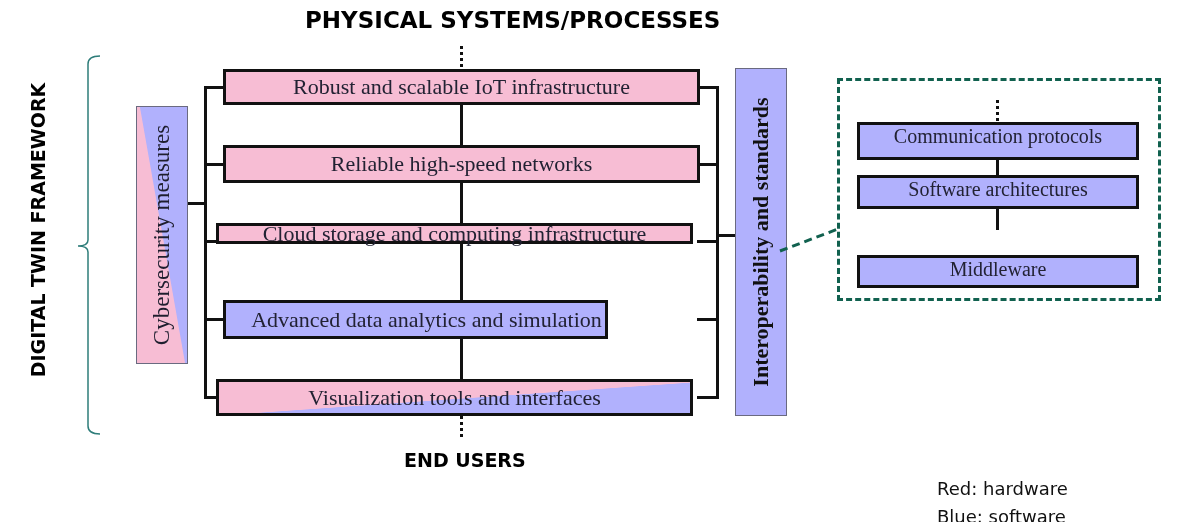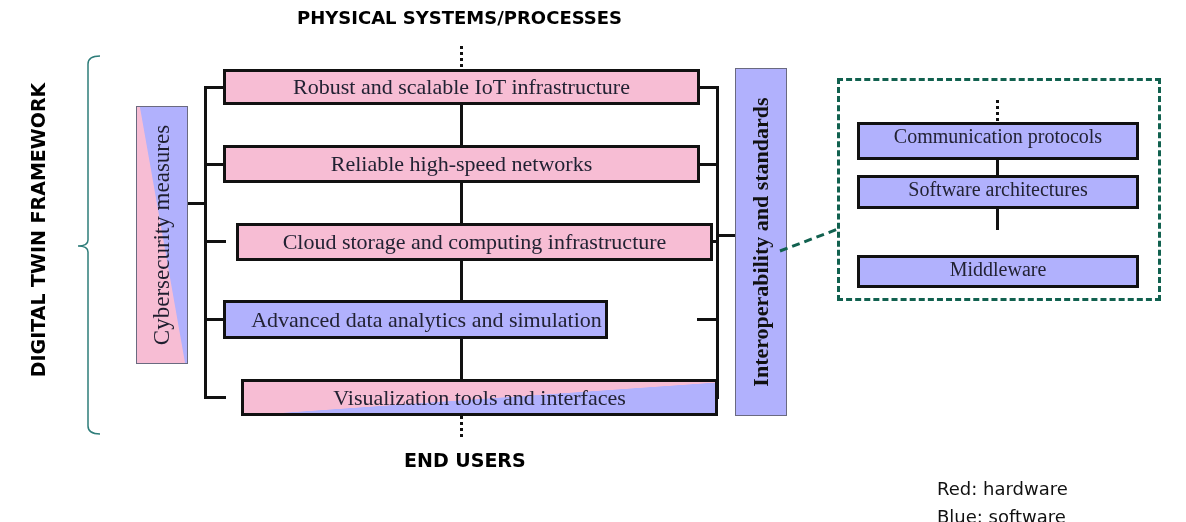--- a/index.html
+++ b/index.html
@@ -26,21 +26,21 @@
   .dots i { display:block; width:3px; height:3px; background:#111; margin-bottom:3px; }
   .sm-box {
     position:absolute; box-sizing:border-box; border:3px solid #111; background:#b1b1fd;
     display:flex; justify-content:center;
     font-family:"Liberation Serif", serif; font-size:20px; color:#222233; white-space:nowrap;
   }
 </style>
 </head>
 <body>
 
-<div class="abs sans" style="left:297px; top:7px; font-size:18px;">PHYSICAL SYSTEMS/PROCESSES</div>
+<div class="abs sans" style="left:305px; top:7px; font-size:23px;">PHYSICAL SYSTEMS/PROCESSES</div>
 
 <div class="abs sans" style="left:404px; top:449px; font-size:19px;">END USERS</div>
 
 <div class="abs" style="left:18px; top:60px; width:40px; height:340px; display:flex; align-items:center; justify-content:center;">
   <span class="sans" style="display:block; transform:rotate(-90deg); white-space:nowrap; font-size:19px;">DIGITAL TWIN FRAMEWORK</span>
 </div>
 
 <svg class="abs" style="left:74px; top:54px;" width="30" height="382">
   <path d="M26 2 Q14 2 14 10 L14 186 Q14 192 4 192 Q14 192 14 198 L14 372 Q14 380 26 380" fill="none" stroke="#2e7d7a" stroke-width="1.5"></path>
 </svg>
@@ -76,27 +76,27 @@
 <div class="line" style="left:697px; top:318px; width:22px; height:3px;"></div>
 <div class="line" style="left:697px; top:396px; width:22px; height:3px;"></div>
 <div class="line" style="left:716px; top:234px; width:20px; height:3px;"></div>
 
 <div class="box pink" style="left:223px; top:69px; width:477px; height:36px;">
   <span>Robust and scalable IoT infrastructure</span>
 </div>
 <div class="box pink" style="left:223px; top:145px; width:477px; height:38px;">
   <span>Reliable high-speed networks</span>
 </div>
-<div class="box pink" style="left:236px; top:223px; width:477px; height:38px;">
+<div class="box pink" style="left:216px; top:223px; width:477px; height:21px;">
   <span>Cloud storage and computing infrastructure</span>
 </div>
 <div class="box blue" style="left:223px; top:300px; width:385px; height:39px;padding-left:22px;">
   <span>Advanced data analytics and simulation</span>
 </div>
-<div class="box" style="left:241px; top:379px; width:477px; height:37px; background:linear-gradient(176deg, #f7bdd4 52%, #b1b1fd 53%);">
+<div class="box" style="left:216px; top:379px; width:477px; height:37px; background:linear-gradient(176deg, #f7bdd4 52%, #b1b1fd 53%);">
   <span>Visualization tools and interfaces</span>
 </div>
 
 <div class="vtext" style="left:136px; top:106px; width:52px; height:258px; background:linear-gradient(80deg, #f7bdd4 50%, #b1b1fd 51%);">
   <span class="serif" style="font-size:23px;">Cybersecurity measures</span>
 </div>
 
 <div class="vtext blue" style="left:735px; top:68px; width:52px; height:348px;">
   <span class="serif" style="font-size:22px; font-weight:bold; color:#111;">Interoperability and standards</span>
 </div>

